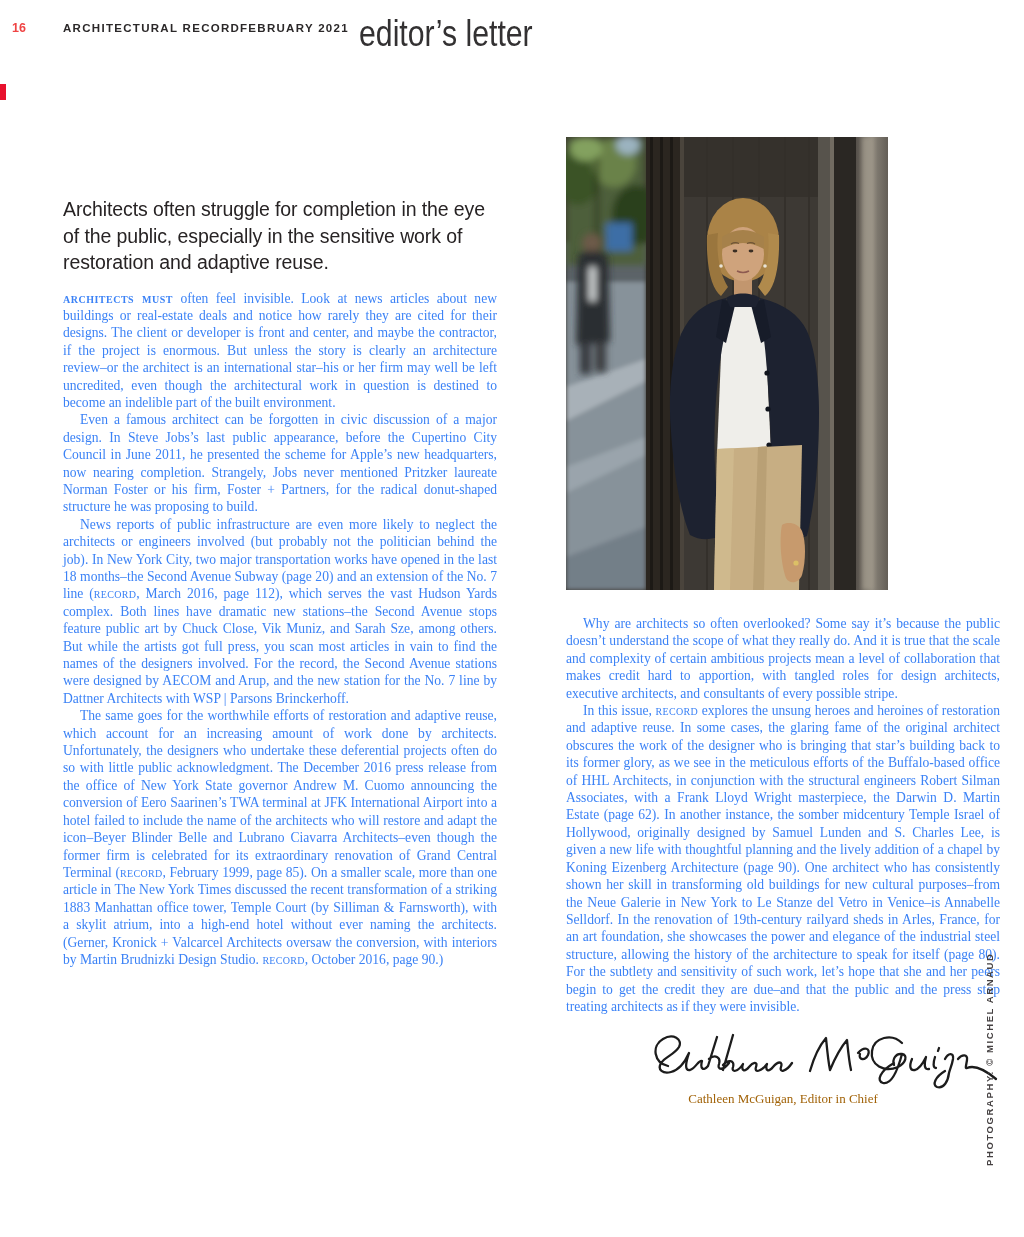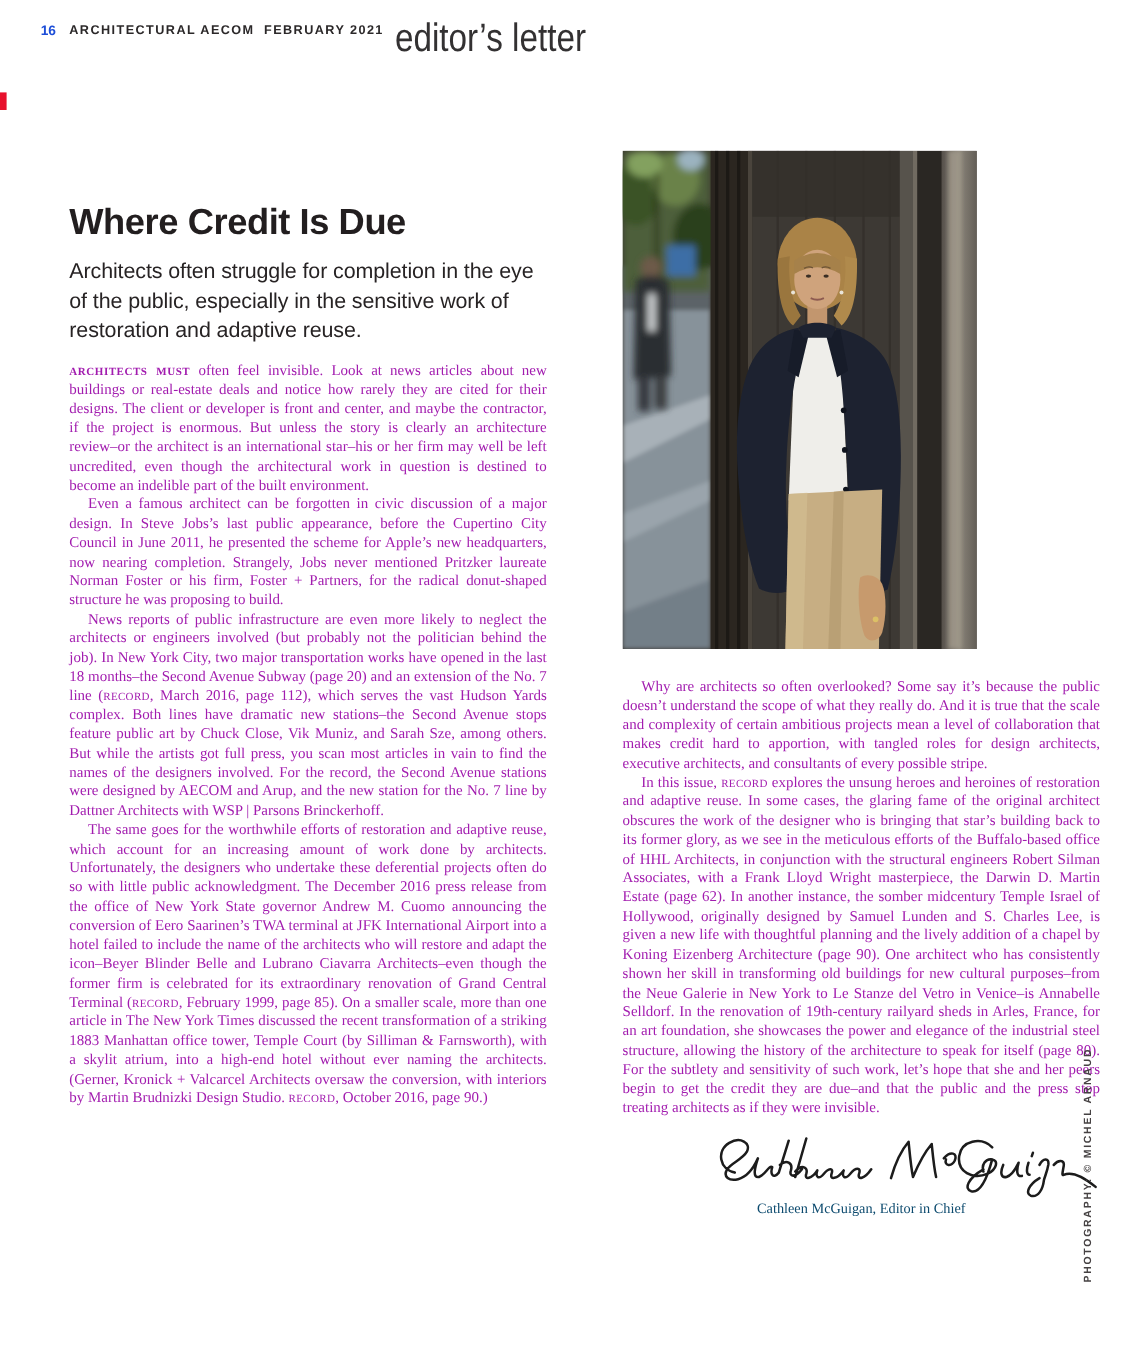--- a/index.html
+++ b/index.html
@@ -2,67 +2,66 @@
 <html><head>
 <meta charset="utf-8">
 <style>
   html,body{margin:0;padding:0;background:#ffffff;}
   .page{
     position:relative;width:1024px;height:1237px;background:#ffffff;overflow:hidden;
     font-family:"Liberation Serif","DejaVu Serif",serif;color:#2a2526;
   }
   
   .accent-mark{position:absolute;left:0;top:84px;width:6px;height:16px;}
-  .hdr-folio{position:absolute;left:37px;top:21px;font-family:"Liberation Sans","DejaVu Sans",sans-serif;
-    font-size:12.5px;font-weight:700;color:#1d4ed8;}
+  .hdr-folio{position:absolute;left:12px;top:21px;font-family:"Liberation Sans","DejaVu Sans",sans-serif;
+    font-size:12.5px;font-weight:700;color:#ef4444;}
   .hdr-pub{position:absolute;left:63px;top:22px;font-family:"Liberation Sans","DejaVu Sans",sans-serif;
     font-size:11.5px;font-weight:700;letter-spacing:1.3px;color:#2b2829;}
   .hdr-issue{position:absolute;left:240px;top:22px;font-family:"Liberation Sans","DejaVu Sans",sans-serif;
     font-size:11.5px;font-weight:700;letter-spacing:1.3px;color:#2b2829;}
   .hdr-section{position:absolute;left:359px;top:13px;font-family:"Liberation Sans","DejaVu Sans",sans-serif;
     font-size:36px;font-weight:300;color:#333132;transform:scaleX(.84);transform-origin:0 0;letter-spacing:0;}
   
   .col-left{position:absolute;left:63px;top:183px;width:434px;}
   .col-right{position:absolute;left:524px;top:137px;width:434px;margin-left:42px;}
   h1.title{margin:0;font-family:"Liberation Sans","DejaVu Sans",sans-serif;font-size:33px;
     font-weight:700;letter-spacing:-.4px;color:#221e1f;}
   .deck{margin:13px 0 0 0;font-family:"Liberation Sans","DejaVu Sans",sans-serif;font-size:19.5px;
     line-height:26.5px;color:#272324;letter-spacing:-.1px;}
-  .body{margin-top:14px;font-size:13.6px;line-height:17.4px;text-align:justify;color:#a21caf;}
+  .body{margin-top:14px;font-size:13.6px;line-height:17.4px;text-align:justify;color:#3b82f6;}
   .body p{margin:0;}
   .body p.ind{text-indent:17px;}
   .lead{text-transform:lowercase;font-variant:small-caps;font-weight:700;letter-spacing:.5px;}
   .sc{text-transform:lowercase;font-variant:small-caps;letter-spacing:.3px;}
   .it{}
   
   figure.photo{margin:0;width:322px;height:453px;}
   .col-right .body{margin-top:25px;}
   
   .sig-block{margin-top:14px;text-align:center;}
   .sig-block svg{display:block;margin:0 auto 0 72px;}
-  .byline{font-size:13px;color:#0c4a6e;margin-top:-4px;}
+  .byline{font-size:13px;color:#a16207;margin-top:-4px;}
   
   .photo-credit{position:absolute;left:984px;top:1166px;transform:rotate(-90deg);transform-origin:0 0;
     white-space:nowrap;font-family:"Liberation Sans","DejaVu Sans",sans-serif;font-size:9.5px;
     font-weight:700;letter-spacing:1.6px;color:#454142;}
 </style>
 </head>
 <body>
 
 <div class="page">
 
   <div class="accent-mark" style="background: rgb(232, 17, 45);"></div>
 
   <span class="hdr-folio">16</span>
-  <span class="hdr-pub">ARCHITECTURAL AECOM</span>
+  <span class="hdr-pub">ARCHITECTURAL RECORD</span>
   <span class="hdr-issue">FEBRUARY 2021</span>
   <span class="hdr-section">editor’s letter</span>
 
   <section class="col-left">
-    <h1 class="title">Where Credit Is Due</h1>
     <p class="deck">Architects often struggle for completion in the eye of the public, especially in the sensitive work of restoration and adaptive reuse.</p>
     <div class="body">
         <p><span class="lead">ARCHITECTS MUST</span><span> often feel invisible. Look at news articles about new buildings or real-estate deals and notice how rarely they are cited for their designs. The client or developer is front and center, and maybe the contractor, if the project is enormous. But unless the story is clearly an architecture review–or the architect is an international star–his or her firm may well be left uncredited, even though the architectural work in question is destined to become an indelible part of the built environment.</span></p>
         <p class="ind"><span>Even a famous architect can be forgotten in civic discussion of a major design. In Steve Jobs’s last public appearance, before the Cupertino City Council in June 2011, he presented the scheme for Apple’s new headquarters, now nearing completion. Strangely, Jobs never mentioned Pritzker laureate Norman Foster or his firm, Foster + Partners, for the radical donut-shaped structure he was proposing to build.</span></p>
         <p class="ind"><span>News reports of public infrastructure are even more likely to neglect the architects or engineers involved (but probably not the politician behind the job). In New York City, two major transportation works have opened in the last 18 months–the Second Avenue Subway (page 20) and an extension of the No. 7 line (</span><span class="sc">RECORD</span><span>, March 2016, page 112), which serves the vast Hudson Yards complex. Both lines have dramatic new stations–the Second Avenue stops feature public art by Chuck Close, Vik Muniz, and Sarah Sze, among others. But while the artists got full press, you scan most articles in vain to find the names of the designers involved. For the record, the Second Avenue stations were designed by AECOM and Arup, and the new station for the No. 7 line by Dattner Architects with WSP | Parsons Brinckerhoff.</span></p>
         <p class="ind"><span>The same goes for the worthwhile efforts of restoration and adaptive reuse, which account for an increasing amount of work done by architects. Unfortunately, the designers who undertake these deferential projects often do so with little public acknowledgment. The December 2016 press release from the office of New York State governor Andrew M. Cuomo announcing the conversion of Eero Saarinen’s TWA terminal at JFK International Airport into a hotel failed to include the name of the architects who will restore and adapt the icon–Beyer Blinder Belle and Lubrano Ciavarra Architects–even though the former firm is celebrated for its extraordinary renovation of Grand Central Terminal (</span><span class="sc">RECORD</span><span>, February 1999, page 85). On a smaller scale, more than one article in </span><span class="it">The New York Times</span><span> discussed the recent transformation of a striking 1883 Manhattan office tower, Temple Court (by Silliman &amp; Farnsworth), with a skylit atrium, into a high-end hotel without ever naming the architects. (Gerner, Kronick + Valcarcel Architects oversaw the conversion, with interiors by Martin Brudnizki Design Studio. </span><span class="sc">RECORD</span><span>, October 2016, page 90.)</span></p>
       </div>
   </section>
 
   <section class="col-right">

